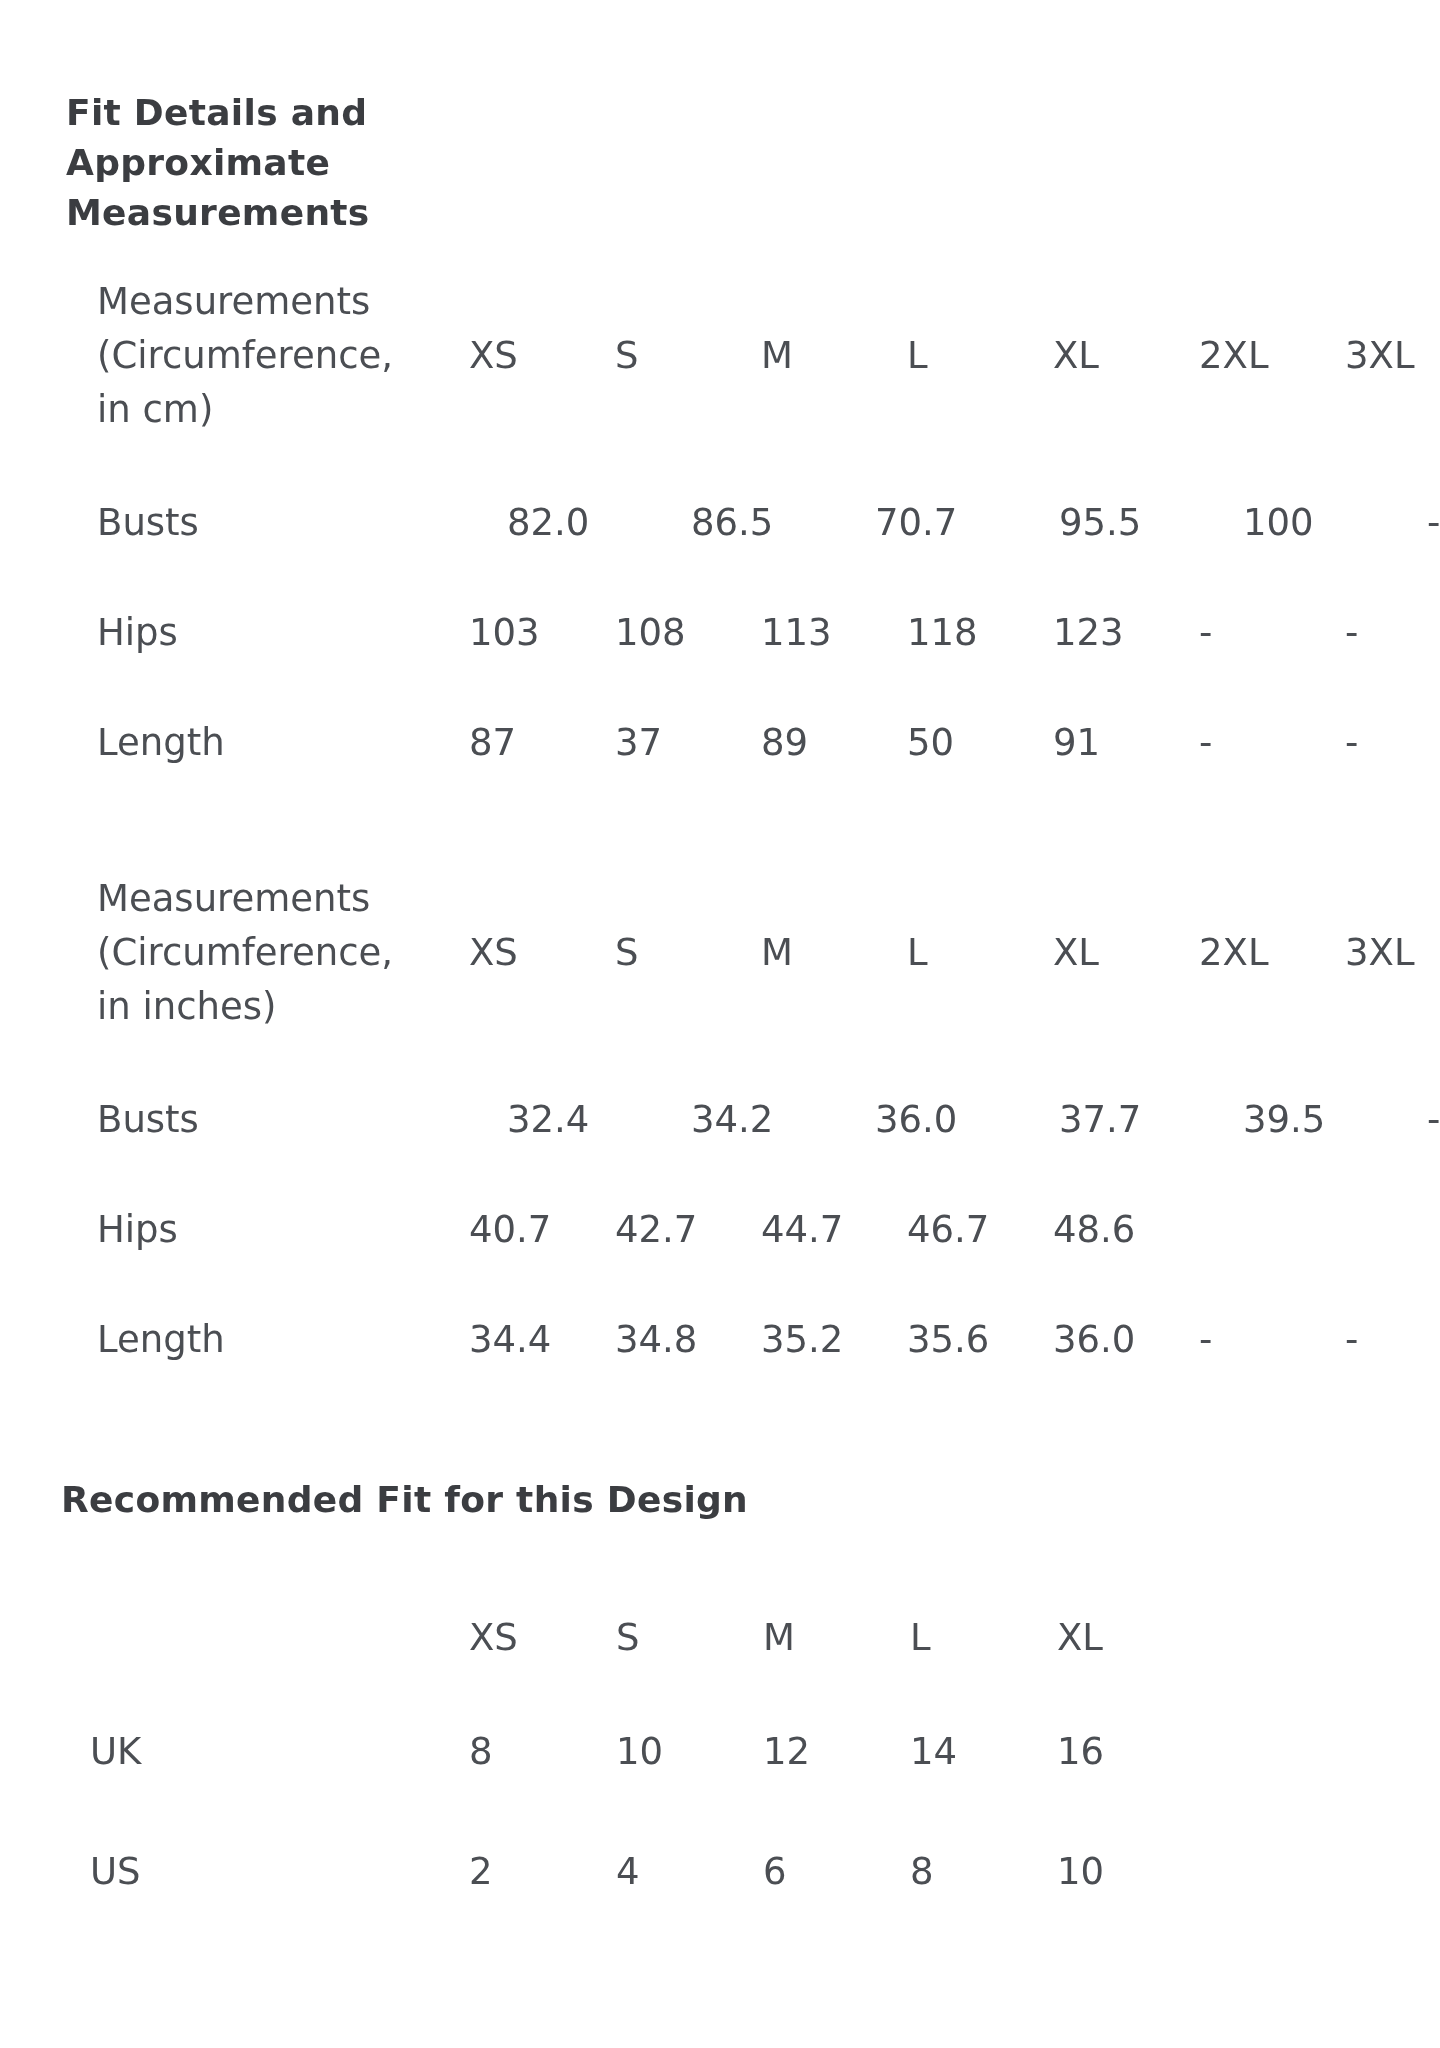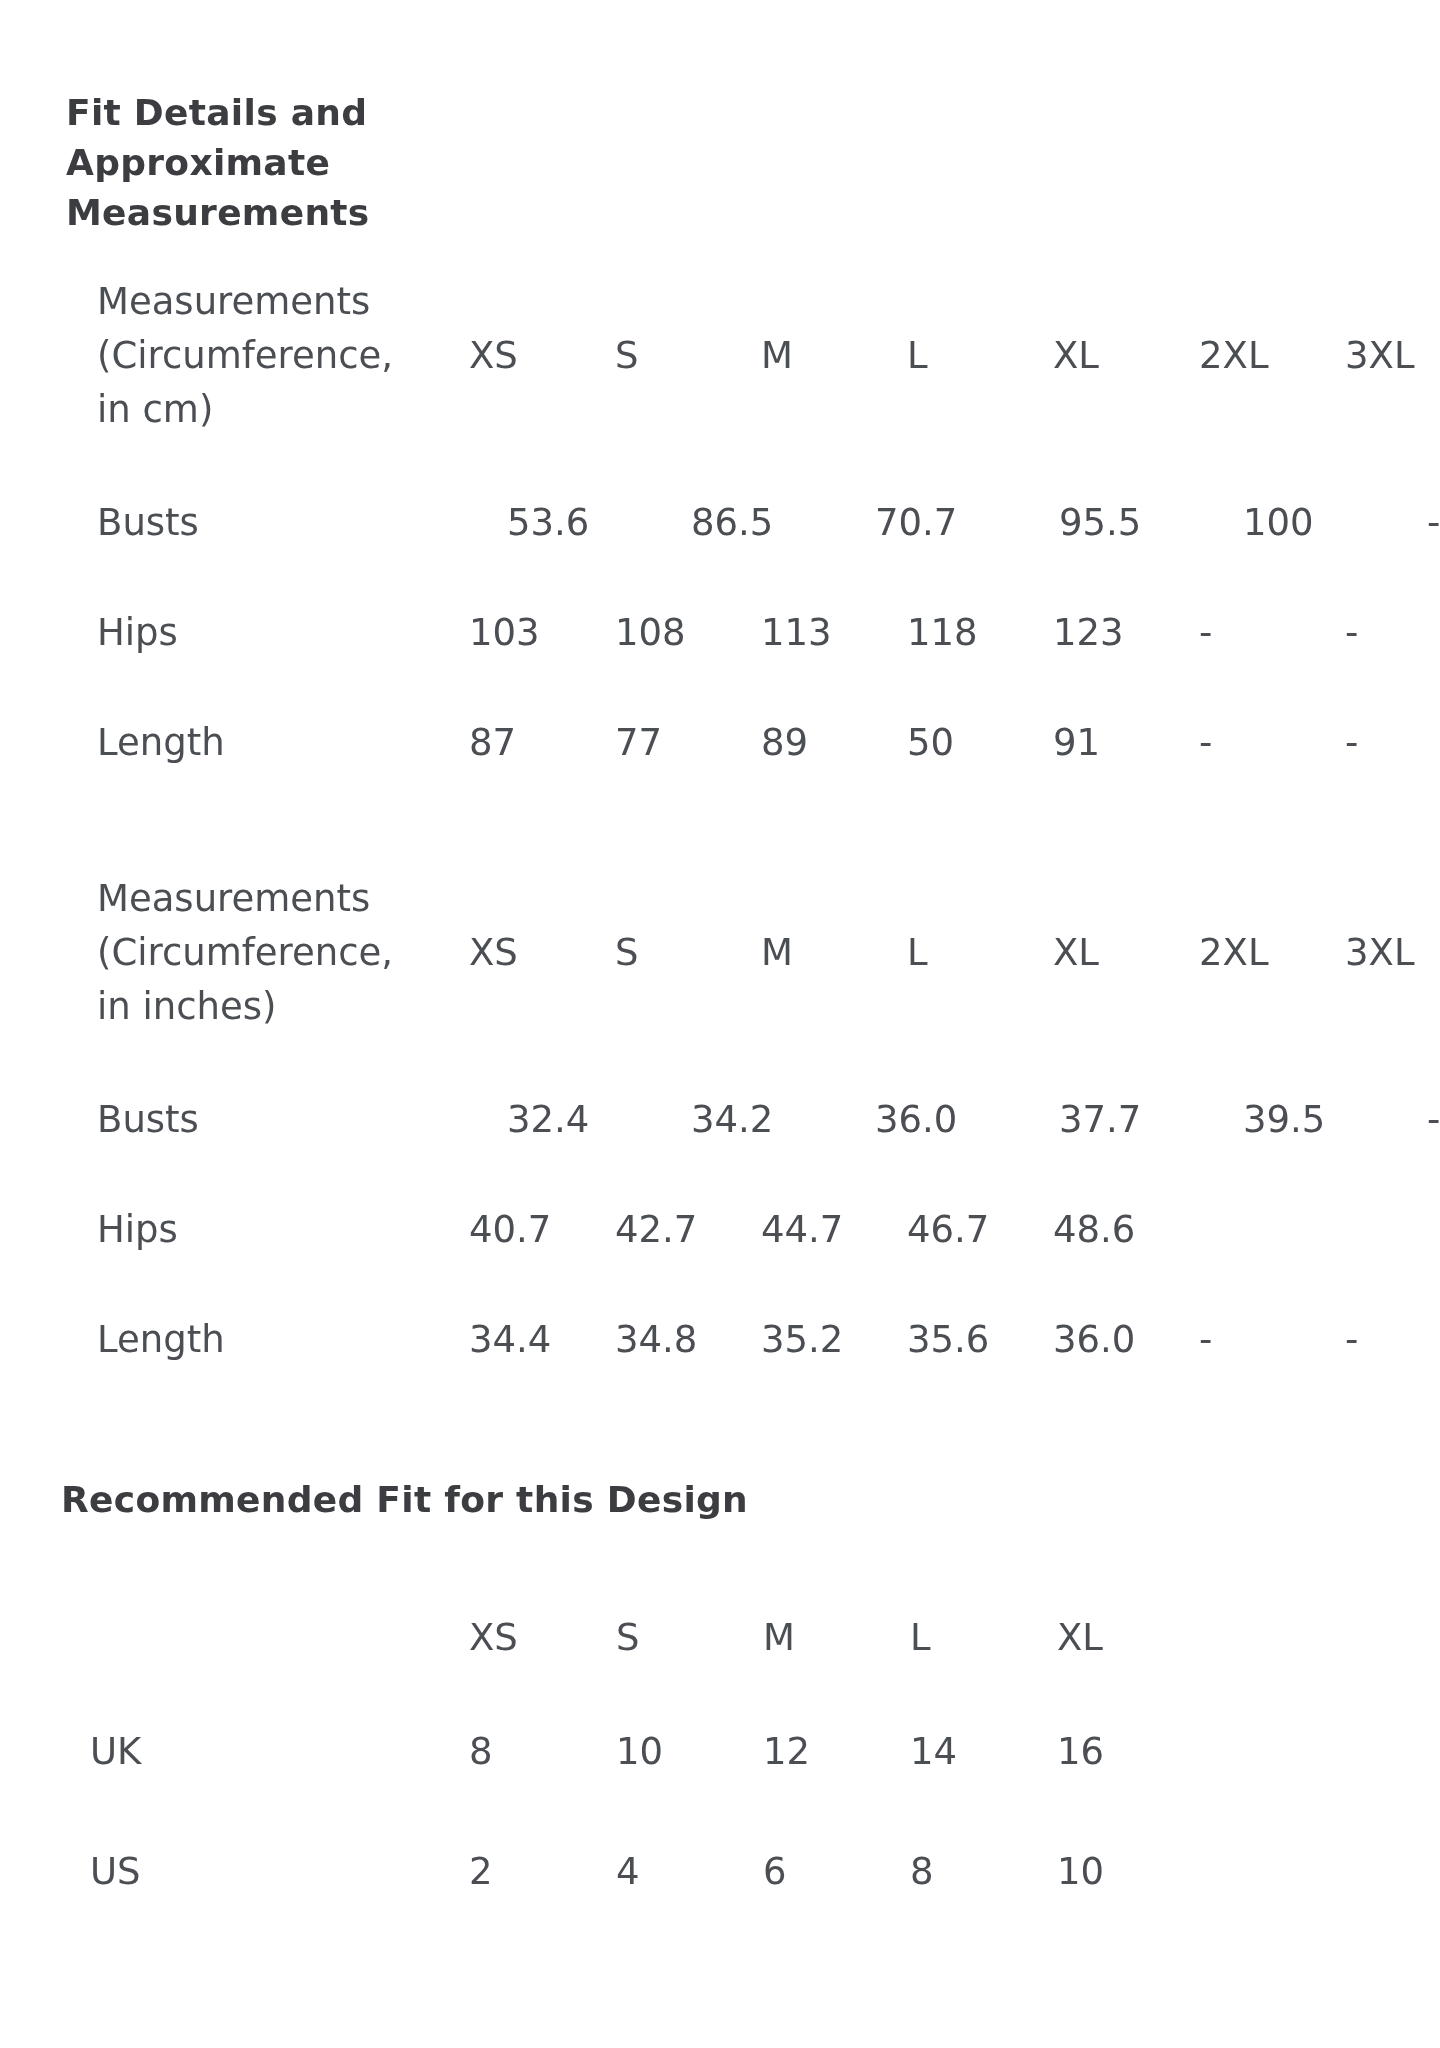--- a/index.html
+++ b/index.html
@@ -87,21 +87,21 @@
     <div class="cell">S</div>
     <div class="cell">M</div>
     <div class="cell">L</div>
     <div class="cell">XL</div>
     <div class="cell">2XL</div>
     <div class="cell">3XL</div>
   </div>
 
   <div class="trow data-row first">
     <div class="cell">Busts</div>
-    <div class="cell">53.6</div>
+    <div class="cell">82.0</div>
     <div class="cell">86.5</div>
     <div class="cell">70.7</div>
     <div class="cell">95.5</div>
     <div class="cell">100</div>
     <div class="cell">-</div>
     <div class="cell">-</div>
   </div>
 
   <div class="trow data-row">
     <div class="cell">Hips</div>
@@ -110,21 +110,21 @@
     <div class="cell">113</div>
     <div class="cell">118</div>
     <div class="cell">123</div>
     <div class="cell">-</div>
     <div class="cell">-</div>
   </div>
 
   <div class="trow data-row">
     <div class="cell">Length</div>
     <div class="cell">87</div>
-    <div class="cell">77</div>
+    <div class="cell">37</div>
     <div class="cell">89</div>
     <div class="cell">50</div>
     <div class="cell">91</div>
     <div class="cell">-</div>
     <div class="cell">-</div>
   </div>
 </section>
 
 <section class="mtable" id="inch-table">
   <div class="trow header-row">

